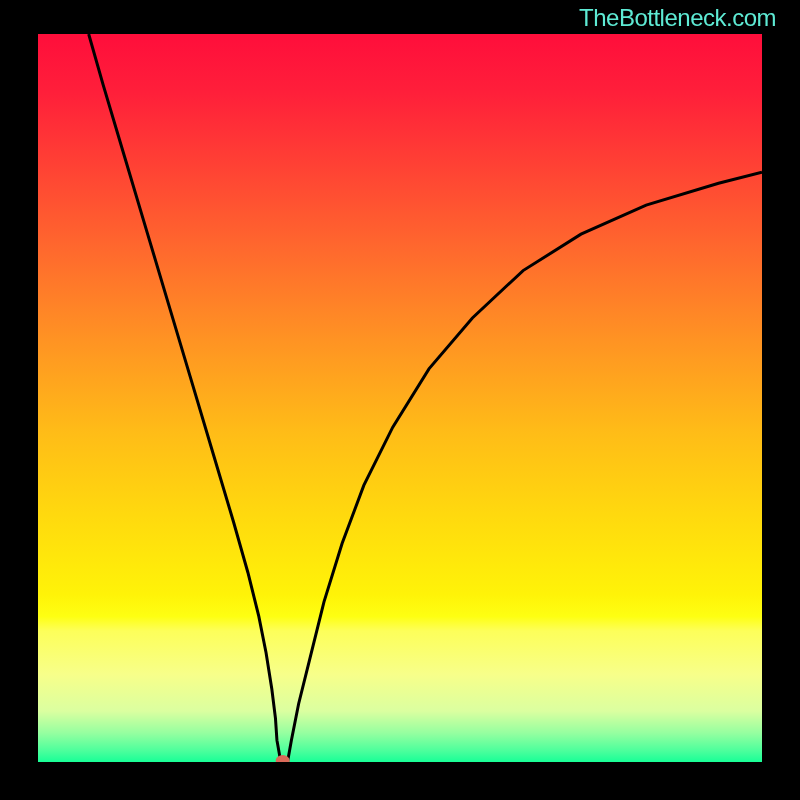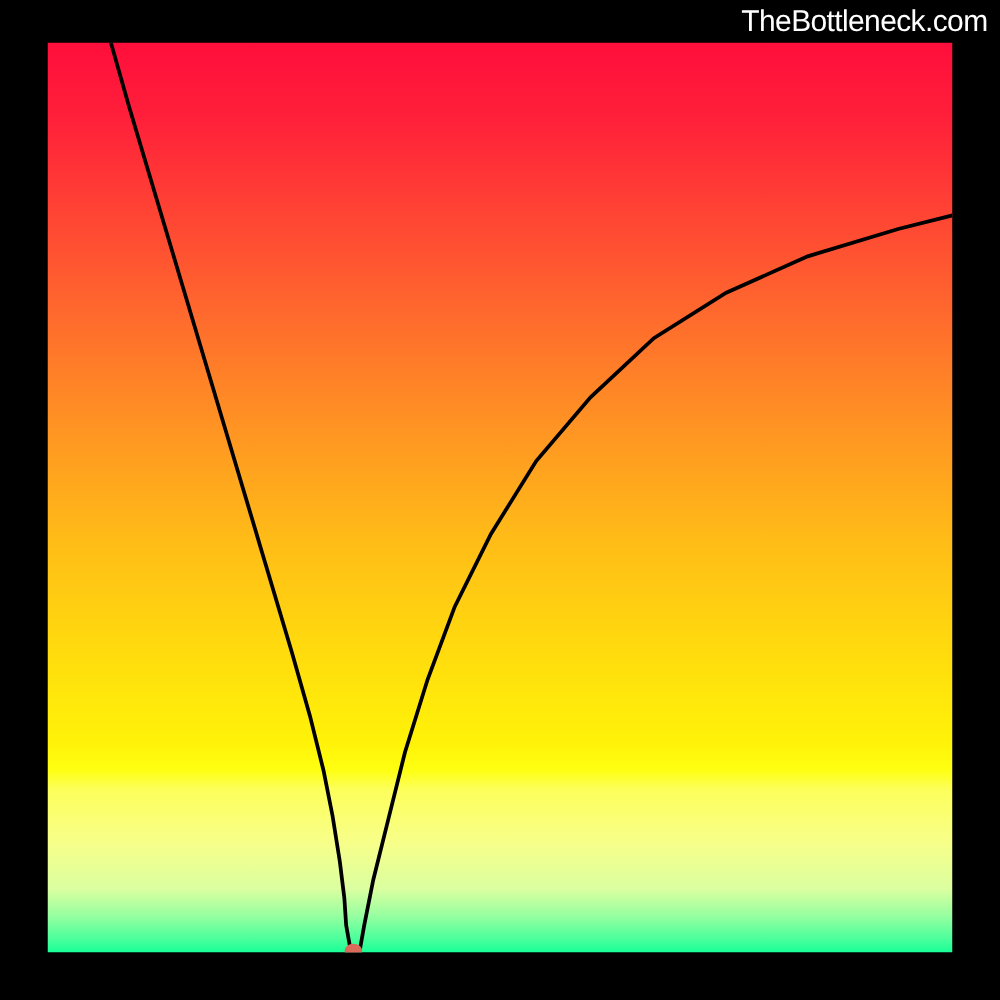--- a/index.html
+++ b/index.html
@@ -12,24 +12,24 @@
   }
   .outer {
     position: relative;
     width: 800px;
     height: 800px;
     background: #000;
   }
   .attribution {
     position: absolute;
     top: 4px;
-    right: 10px;
+    right: 24px;
     font-family: Arial, Helvetica, sans-serif;
     font-size: 24px;
-    color: #ffffff;
+    color: #5eead4;
     font-weight: 500;
     letter-spacing: -0.5px;
   }
   .plot-wrap {
     position: absolute;
     left: 38px;
     top: 34px;
     width: 724px;
     height: 728px;
   }

